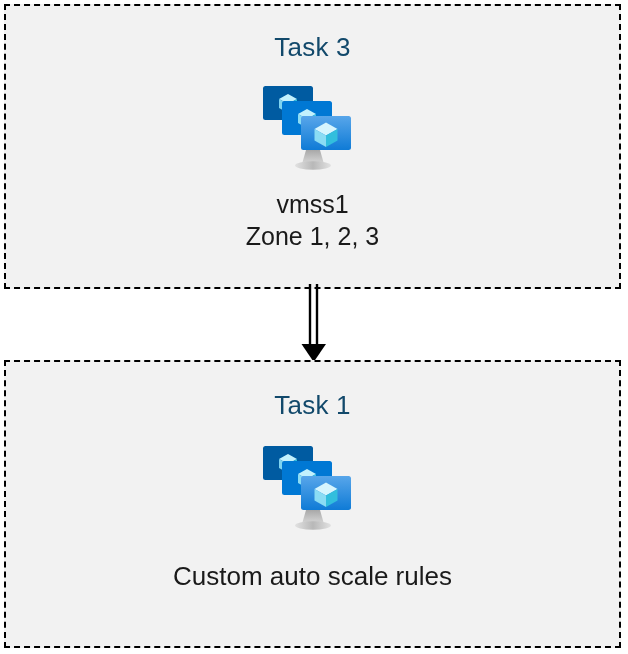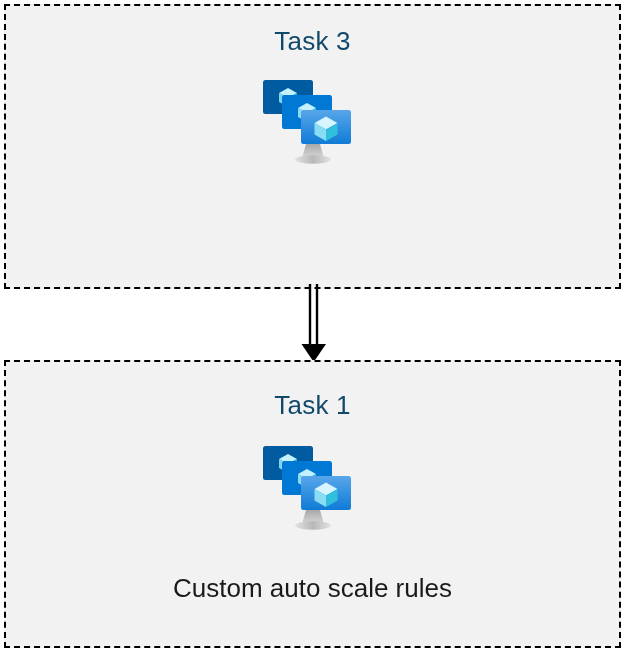--- a/index.html
+++ b/index.html
@@ -46,21 +46,21 @@
     height: 288px;
   }
 
   .task-title {
     color: #12496b;
     font-size: 26px;
     line-height: 1;
     letter-spacing: 0.2px;
     white-space: nowrap;
   }
-  .task-box--top .task-title { margin-top: 22px; }
+  .task-box--top .task-title { margin-top: 28px; }
   .task-box--bottom .task-title { margin-top: 30px; }
 
   
   .vmss-icon {
     position: relative;
     width: 112px;
     height: 96px;
     display: block;
   }
   .task-box--top .vmss-icon { margin-top: 20px; }
@@ -68,21 +68,21 @@
 
   
   .caption {
     color: #1a1a1a;
     font-size: 25px;
     line-height: 32px;
     text-align: center;
     white-space: pre-line;
   }
   .task-box--top .caption { margin-top: 12px; }
-  .task-box--bottom .caption { margin-top: 36px; font-size: 26px; }
+  .task-box--bottom .caption { margin-top: 24px; font-size: 26px; }
 
   
   .connector {
     position: absolute;
     left: 296px;
     top: 284px;
     width: 36px;
     height: 80px;
   }
 </style>
@@ -135,20 +135,22 @@
         <rect x="44" y="36" width="50" height="34" rx="2.5" fill="url(#frontScreenGradA)"></rect>
 
         <g>
           <path d="M69 42.5 l11.5 6.5 -11.5 6.5 -11.5 -6.5 z" fill="#d6f5fe"></path>
           <path d="M57.5 49 l11.5 6.5 v11.5 l-11.5 -6.5 z" fill="#8adcf4"></path>
           <path d="M80.5 49 l-11.5 6.5 v11.5 l11.5 -6.5 z" fill="#32bedd"></path>
         </g>
       </svg>
     </div>
 
+    <div class="caption">vmss1
+Zone 1, 2, 3</div>
   </div>
 
   <div class="connector">
     <svg width="36" height="80" viewBox="0 0 36 80" xmlns="http://www.w3.org/2000/svg" aria-hidden="true">
 
       <line x1="14" y1="0" x2="14" y2="62" stroke="#000000" stroke-width="2.4"></line>
       <line x1="21" y1="0" x2="21" y2="62" stroke="#000000" stroke-width="2.4"></line>
 
       <path d="M5.5 60 L30 60 L17.7 78 Z" fill="#000000"></path>
     </svg>

